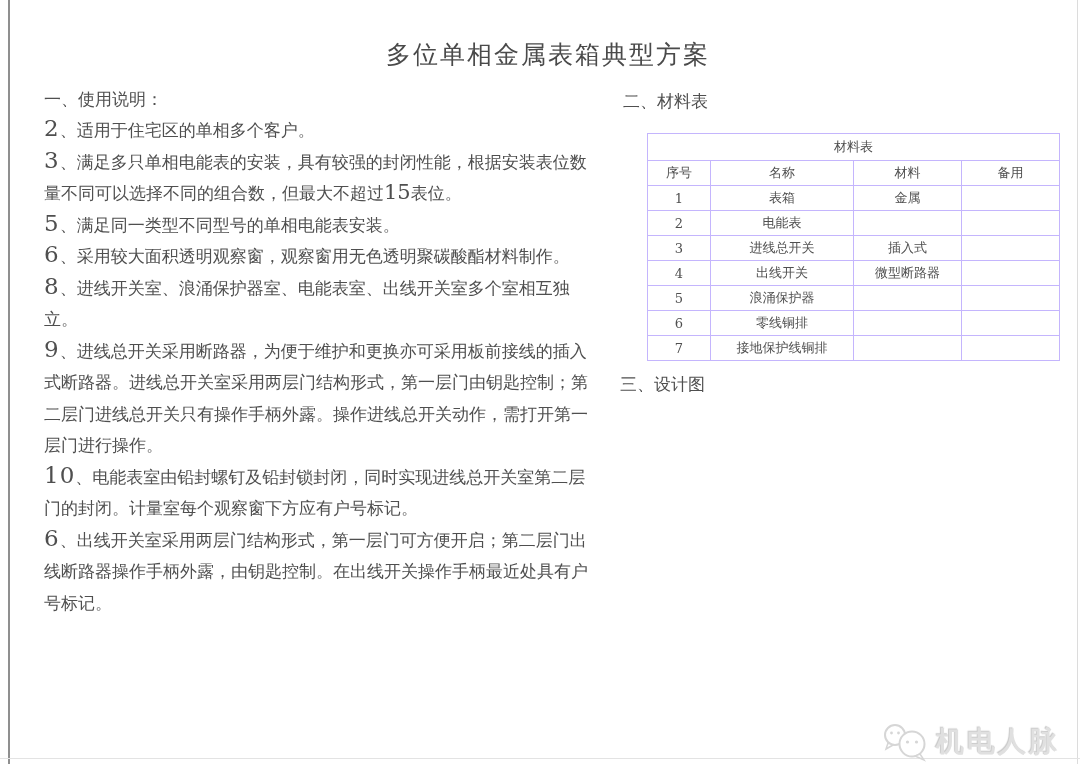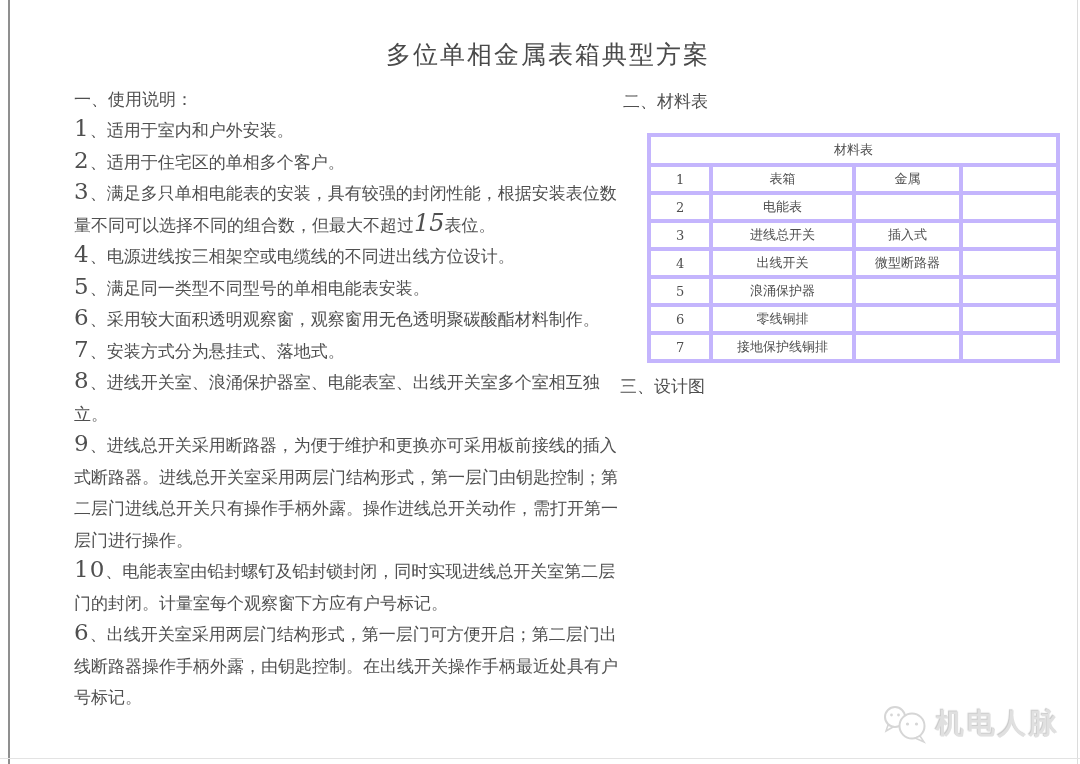--- a/index.html
+++ b/index.html
@@ -18,47 +18,47 @@
 
   .doc-title {
     position:absolute; top:30px; left:0; width:100%;
     text-align:center;
     font-size:25px; letter-spacing:2px;
     color:#4a4a4a; font-weight:normal; margin:8px;
   }
 
   
   .instructions {
-    position:absolute; left:74px; top:84px; width:545px;
+    position:absolute; left:44px; top:84px; width:545px;
   }
   .instructions .heading {
     font-size:17px; line-height:31px; margin:0; font-weight:normal; color:#4f4f4f;
   }
   .item { margin:0; font-size:17px; line-height:31.5px; color:#4f4f4f; }
   .item .num {
     font-family:"DejaVu Serif", serif;
     font-size:23px; line-height:1; letter-spacing:1px;
   }
   .digit {
     font-family:"DejaVu Serif", serif;
-    font-size:24px; line-height:1;font-style:italic;
+    font-size:21px; line-height:1;
   }
 
   
   .right-col { position:absolute; left:620px; top:88px; width:440px; }
   .right-col .heading {
     font-size:17px; line-height:22px; margin:3px; font-weight:normal; color:#4f4f4f;
   }
   table.materials {
     border-collapse:collapse;
     margin:20px 0 0 27px;
     table-layout:fixed;
   }
   table.materials td, table.materials th {
-    border:4px solid #c4b5fd;
+    border:1px solid #c4b5fd;
     font-size:13px; font-weight:normal;
     text-align:center; vertical-align:middle;
     color:#4f4f4f;
     padding:0;
     height:24px;
     overflow:hidden; white-space:nowrap;
   }
   table.materials .t-title { height:26px; font-size:13px; }
   .col-no  { width:63px;  }
   .col-name{ width:143px; }
@@ -67,48 +67,45 @@
   td.rownum {
     font-family:"DejaVu Serif", serif;
     font-size:20px;
   }
   .design-heading {
     font-size:17px; line-height:22px; margin:13px 0 1px 0; font-weight:normal; color:#4f4f4f;
   }
 
   
   .watermark {
-    position:absolute; right:20px; bottom:20px;
+    position:absolute; right:20px; bottom:2px;
     display:flex; align-items:center; gap:7px;
     color:#e0e0e0;
     font-size:28px; font-weight:bold; letter-spacing:3px;
     text-shadow:-1px -1px 1px #c9c9c9, 1px 1px 1px #ffffff;
     user-select:none;
   }
   .watermark svg { display:block; }
 </style>
 </head>
 <body>
 
 <div class="edge-left"></div>
 <div class="edge-right"></div>
 <div class="edge-bottom"></div>
 
 <h1 class="doc-title">多位单相金属表箱典型方案</h1>
 
 <section class="instructions">
   <p class="heading">一、使用说明：</p>
   <div>
-      <p class="item"><span class="num">1</span>、适用于室内和户外安装。</p>
       <p class="item"><span class="num">2</span>、适用于住宅区的单相多个客户。</p>
       <p class="item"><span class="num">3</span>、满足多只单相电能表的安装，具有较强的封闭性能，根据安装表位数量不同可以选择不同的组合数，但最大不超过<span class="digit">15</span>表位。</p>
-      <p class="item"><span class="num">4</span>、电源进线按三相架空或电缆线的不同进出线方位设计。</p>
       <p class="item"><span class="num">5</span>、满足同一类型不同型号的单相电能表安装。</p>
       <p class="item"><span class="num">6</span>、采用较大面积透明观察窗，观察窗用无色透明聚碳酸酯材料制作。</p>
-      <p class="item"><span class="num">7</span>、安装方式分为悬挂式、落地式。</p>
       <p class="item"><span class="num">8</span>、进线开关室、浪涌保护器室、电能表室、出线开关室多个室相互独立。</p>
       <p class="item"><span class="num">9</span>、进线总开关采用断路器，为便于维护和更换亦可采用板前接线的插入式断路器。进线总开关室采用两层门结构形式，第一层门由钥匙控制；第二层门进线总开关只有操作手柄外露。操作进线总开关动作，需打开第一层门进行操作。</p>
       <p class="item"><span class="num">10</span>、电能表室由铅封螺钉及铅封锁封闭，同时实现进线总开关室第二层门的封闭。计量室每个观察窗下方应有户号标记。</p>
       <p class="item"><span class="num">6</span>、出线开关室采用两层门结构形式，第一层门可方便开启；第二层门出线断路器操作手柄外露，由钥匙控制。在出线开关操作手柄最近处具有户号标记。</p>
     </div>
 </section>
 
 <section class="right-col">
   <p class="heading">二、材料表</p>
 
@@ -116,20 +113,26 @@
     <colgroup>
       <col class="col-no">
         <col class="col-name">
         <col class="col-mat">
         <col class="col-res">
     </colgroup>
     <thead>
       <tr>
         <th class="t-title" colspan="4">材料表</th>
       </tr>
+      <tr>
+          <th>序号</th>
+          <th>名称</th>
+          <th>材料</th>
+          <th>备用</th>
+        </tr>
     </thead>
     <tbody>
         <tr>
           <td class="rownum">1</td>
           <td>表箱</td>
           <td>金属</td>
           <td></td>
         </tr>
         <tr>
           <td class="rownum">2</td>

